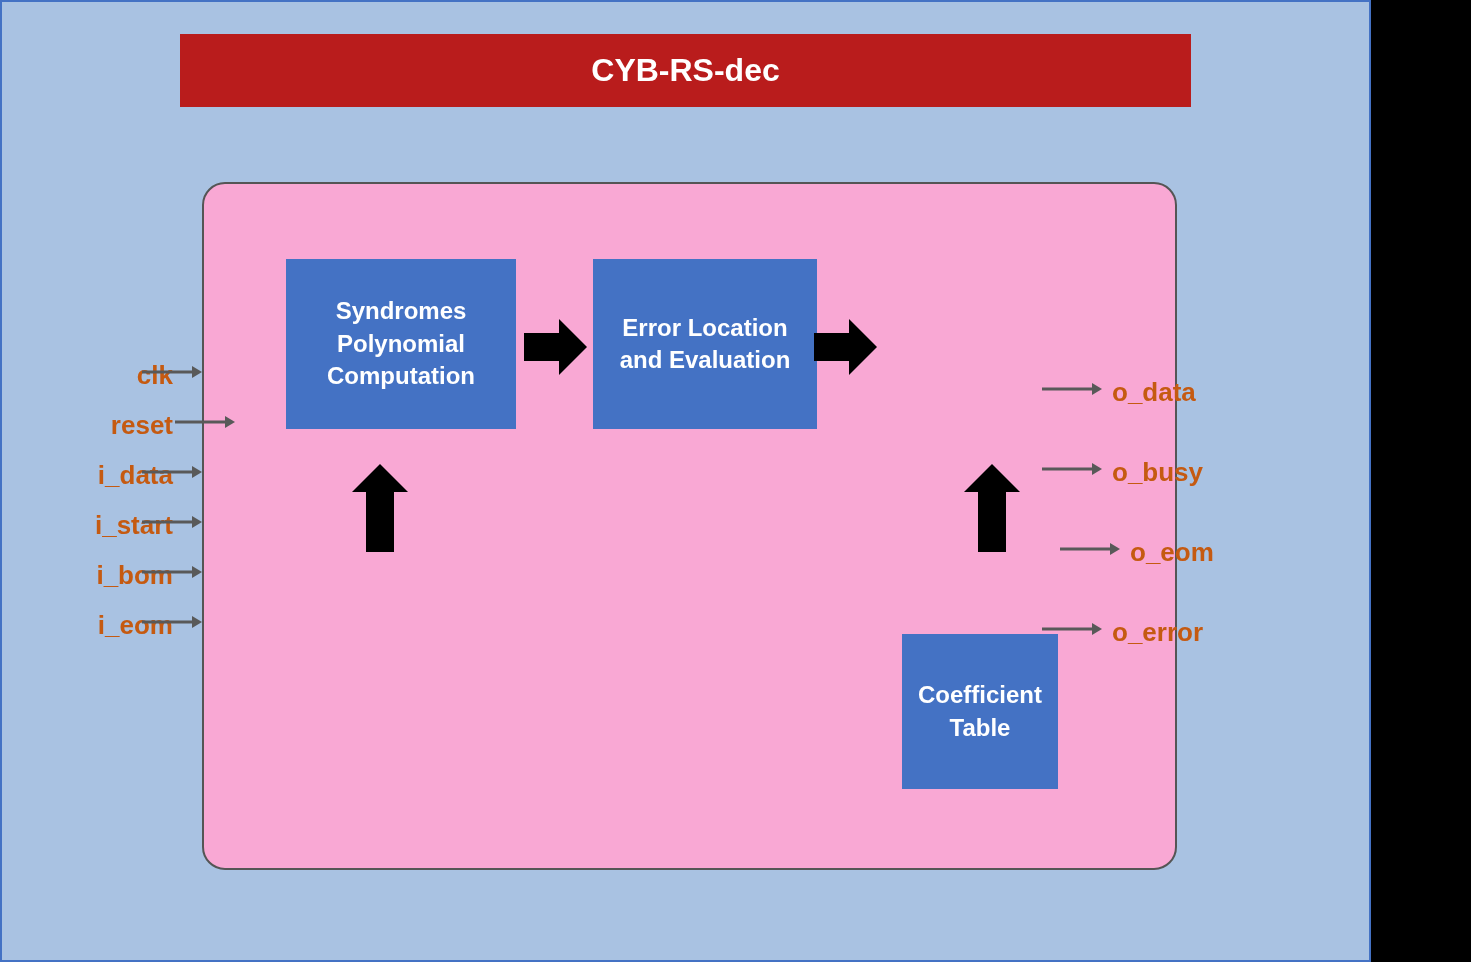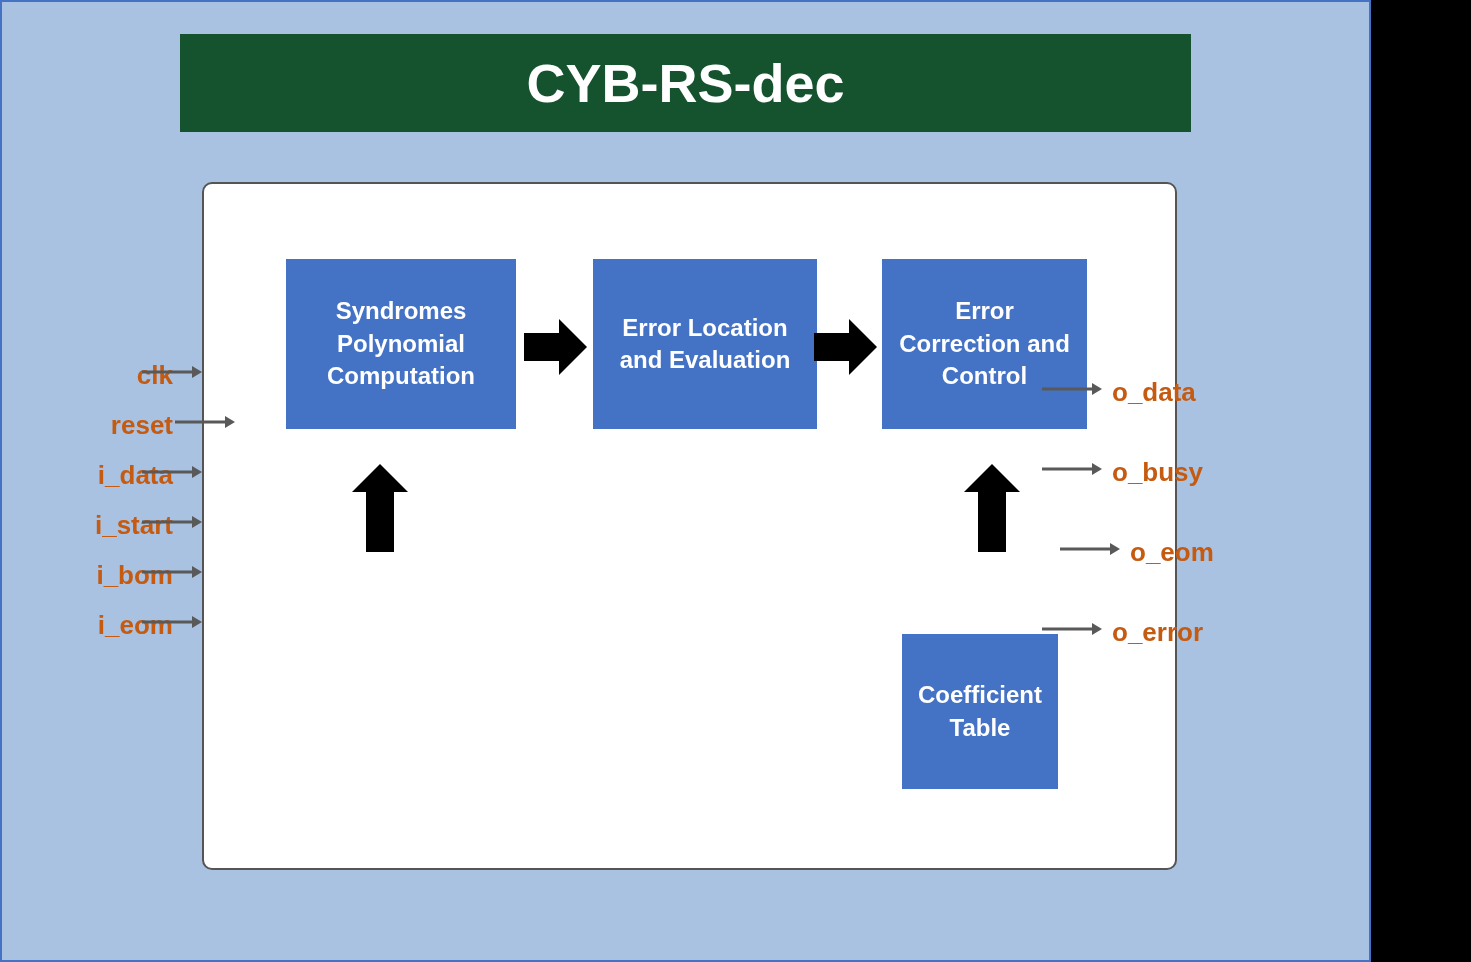--- a/index.html
+++ b/index.html
@@ -11,37 +11,37 @@
       overflow: hidden;
     }
     .outer-container {
       width: 1371px;
       height: 962px;
       background: #a9c2e2;
       border: 2px solid #4472c4;
       position: relative;
     }
     .title-bar {
-      background: #14532d;
+      background: #b91c1c;
       color: #fff;
       text-align: center;
-      font-size: 54px;
+      font-size: 32px;
       font-weight: bold;
       padding: 18px 0;
       margin: 32px 178px 0 178px;
     }
     .module-box {
       position: absolute;
       top: 180px;
       left: 200px;
       width: 975px;
       height: 688px;
-      background: #ffffff;
+      background: #f9a8d4;
       border: 2px solid #555;
-      border-radius: 10px;
+      border-radius: 23px;
     }
     .block {
       position: absolute;
       background: #4472c4;
       color: #fff;
       font-size: 24px;
       font-weight: bold;
       text-align: center;
       display: flex;
       align-items: center;
@@ -135,21 +135,20 @@
 <body>
 
 <div class="outer-container">
 
   <div class="title-bar">CYB-RS-dec</div>
 
   <div class="module-box">
 
     <div class="block block-syndromes">Syndromes Polynomial Computation</div>
     <div class="block block-error-loc">Error Location and Evaluation</div>
-    <div class="block block-error-corr">Error Correction and Control</div>
     <div class="block block-coeff">Coefficient Table</div>
 
     <div class="arrow-right arrow1">
       <div class="shaft"></div>
         <div class="head"></div>
     </div>
     <div class="arrow-right arrow2">
       <div class="shaft"></div>
         <div class="head"></div>
     </div>

